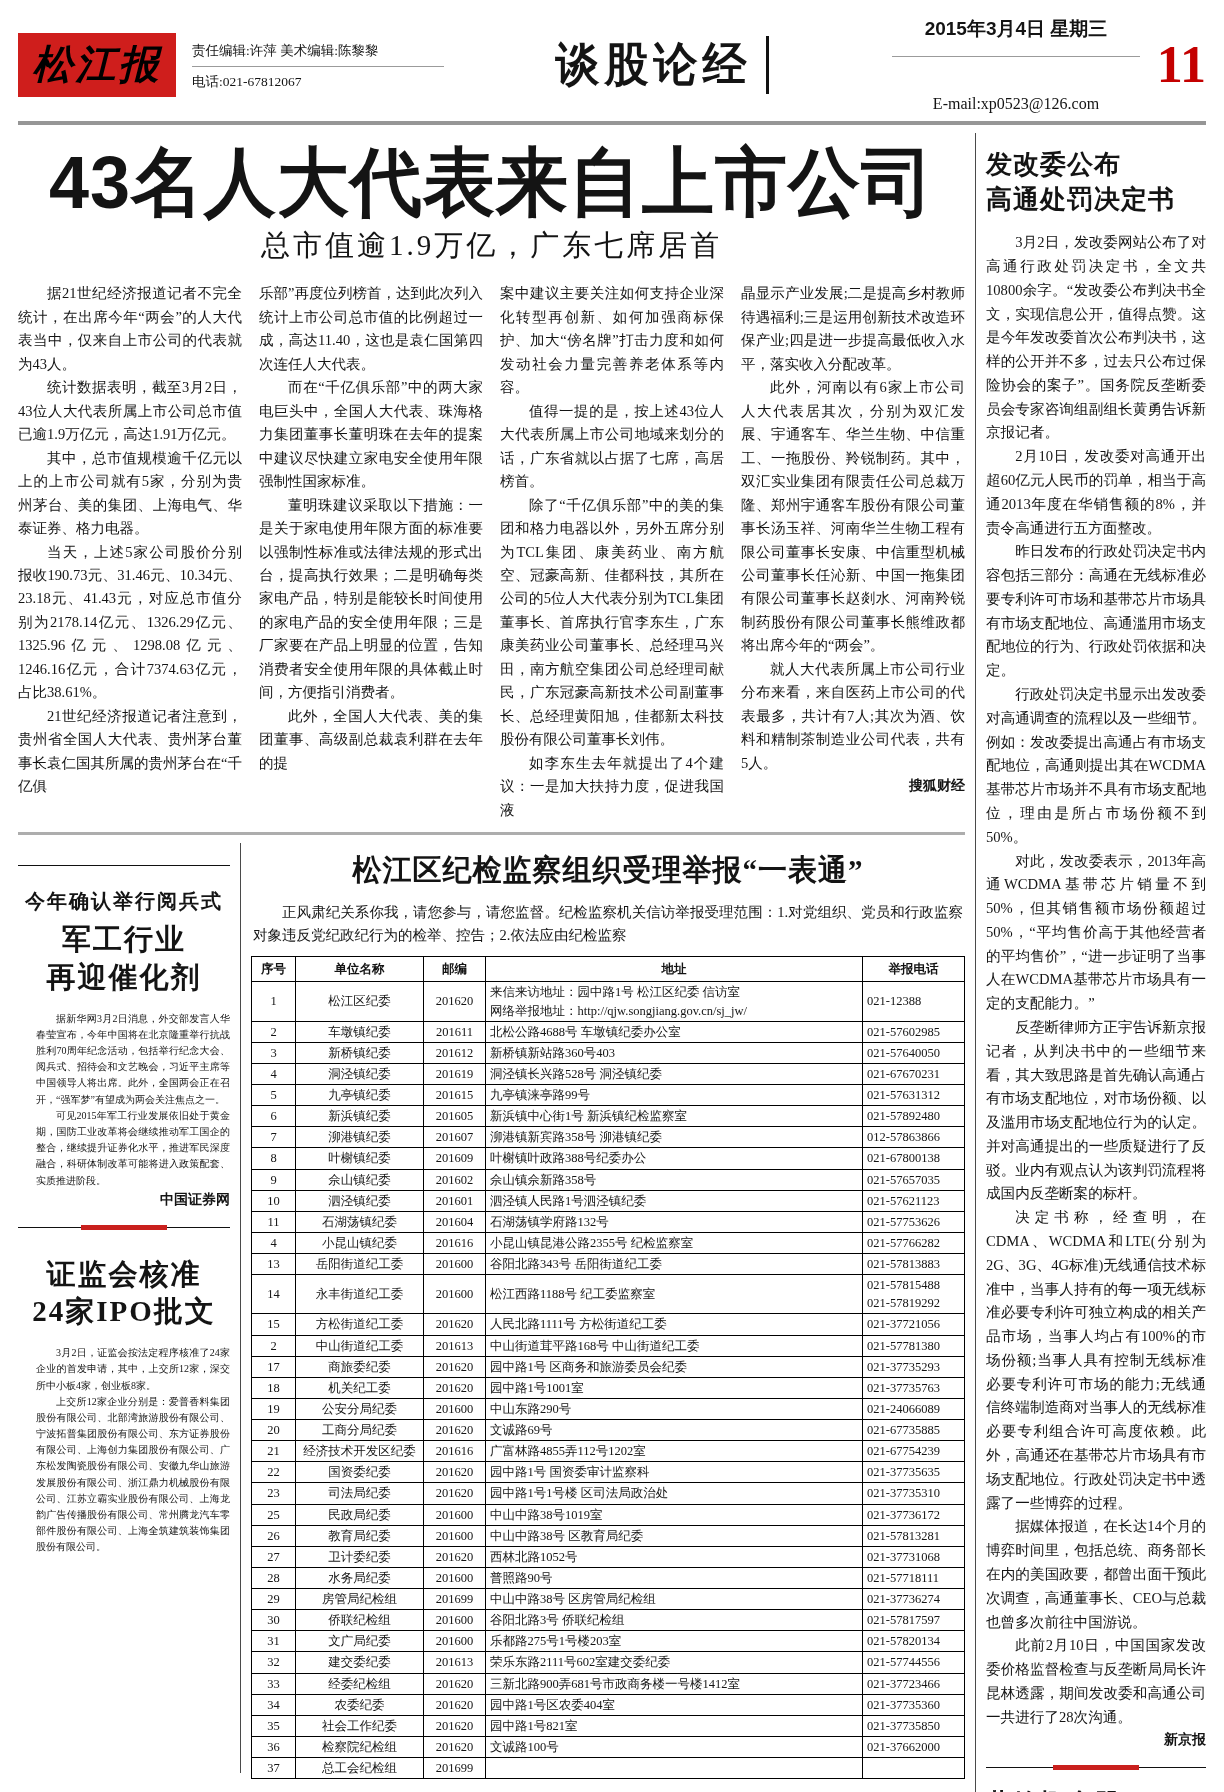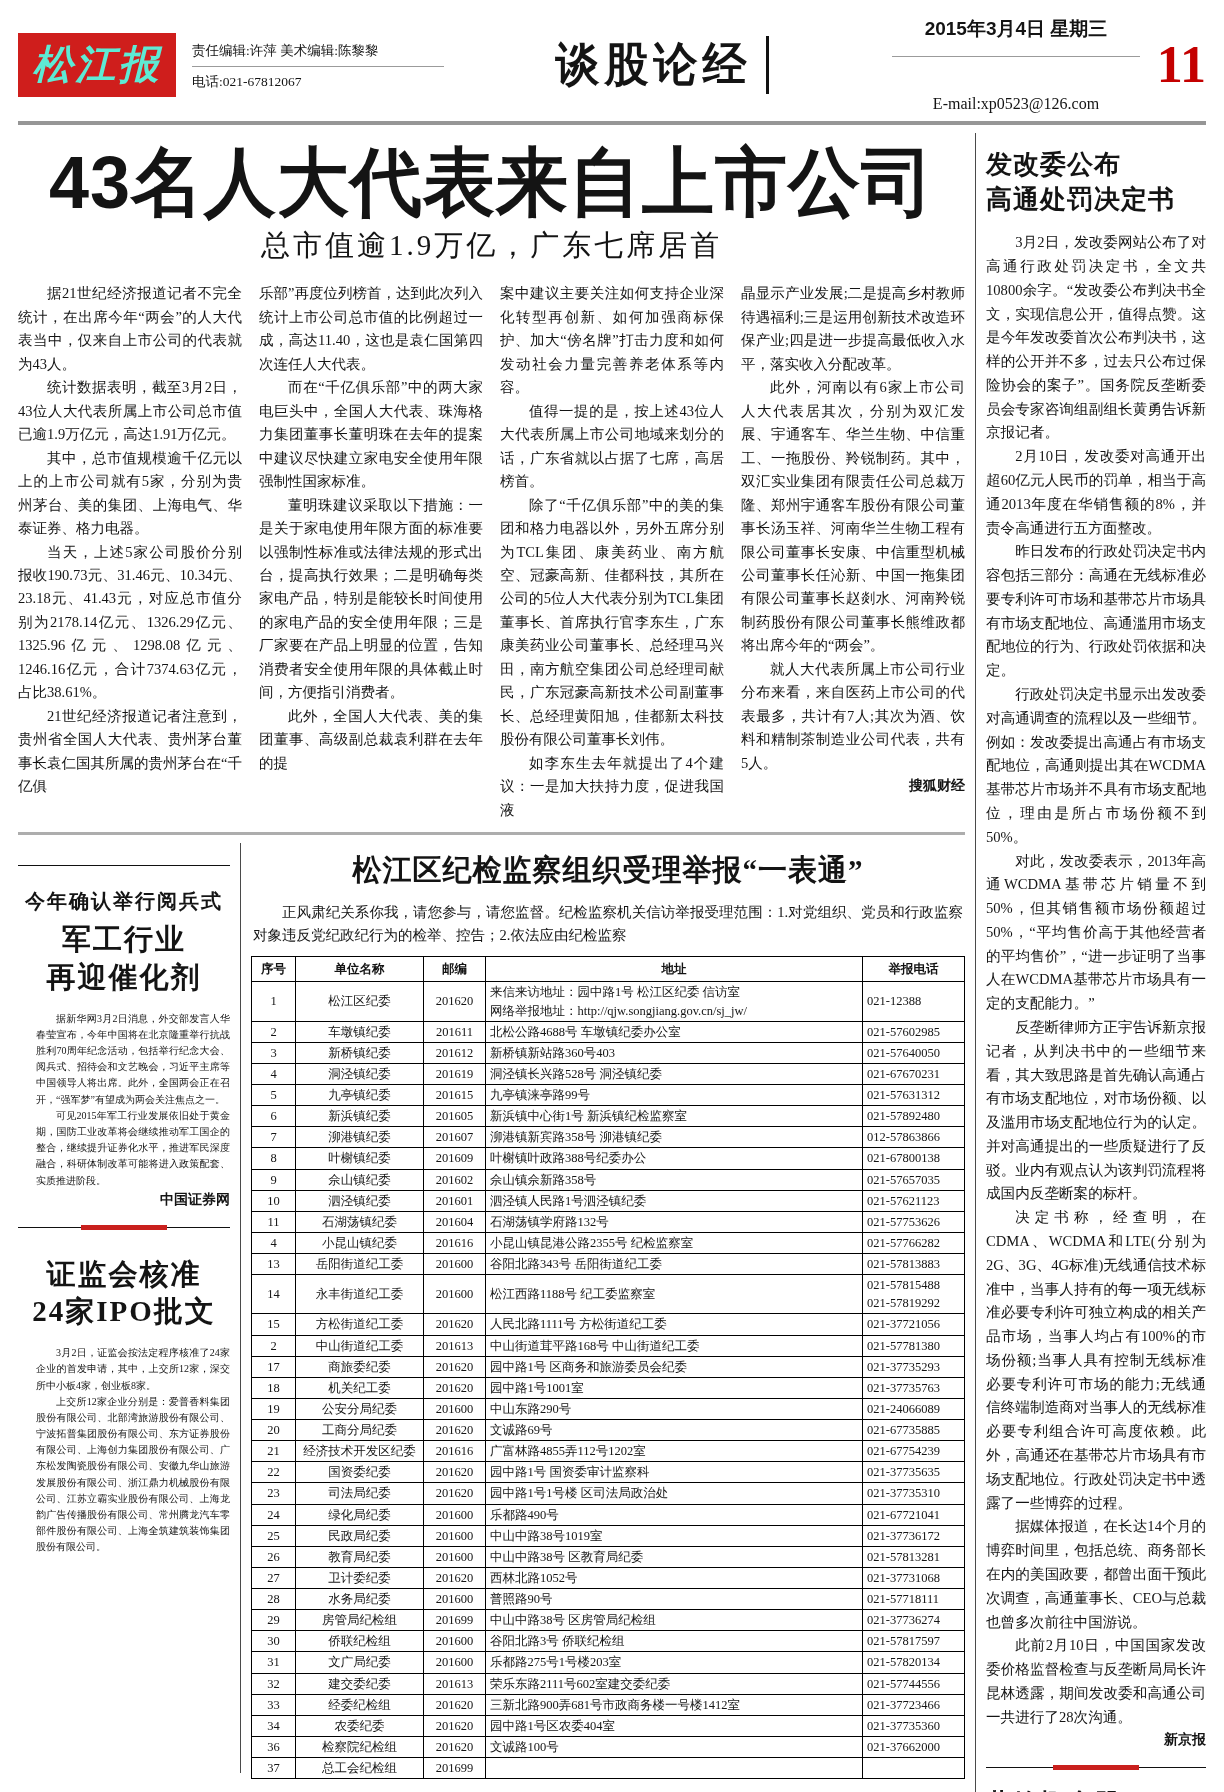--- a/index.html
+++ b/index.html
@@ -7,21 +7,21 @@
     --accent-red:#c9201d;
     --ink:#141414;
   }
   *{box-sizing:border-box;}
   html,body{margin:0;padding:0;background:#e8e8e8;}
   body{font-family:"Liberation Serif","DejaVu Serif",serif;color:var(--ink);}
   .page{width:1224px;min-height:1792px;margin:0 auto;background:#ffffff;padding:0 18px 6px 18px;overflow:hidden;}
 
   
   .masthead{display:flex;align-items:center;padding:16px 0 8px 0;}
-  .logo-box{width:158px;height:64px;background:var(--brand-red);color:#5eead4;display:flex;align-items:center;justify-content:center;
+  .logo-box{width:158px;height:64px;background:var(--brand-red);color:#000000;display:flex;align-items:center;justify-content:center;
     font-size:40px;font-weight:bold;font-style:italic;letter-spacing:3px;flex:0 0 auto;}
   .mast-editors{margin-left:16px;width:252px;font-size:13.5px;line-height:1.2;}
   .mast-editors .r1{padding:6px 0;border-bottom:1px solid #9b9b9b;}
   .mast-editors .r2{padding:7px 0 2px 0;}
   .mast-spacer{flex:1;}
   .mast-center{font-family:"Liberation Sans","DejaVu Sans",sans-serif;font-weight:900;font-size:44px;letter-spacing:5px;transform:scaleY(1.05);}
   .mast-vbar{width:3px;height:58px;background:#111;margin:0 12px 0 14px;flex:0 0 auto;}
   .mast-date{width:248px;text-align:center;}
   .mast-date .r1{font-family:"Liberation Sans","DejaVu Sans",sans-serif;font-weight:bold;font-size:19px;padding-bottom:14px;border-bottom:1px solid #9b9b9b;}
   .mast-date .r2{font-size:16px;padding-top:5px;margin-top:33px;}
@@ -449,31 +449,20 @@
                   <td class="c">司法局纪委</td>
                   <td class="c">201620</td>
                   <td>
                     <div>园中路1号1号楼 区司法局政治处</div>
                   </td>
                   <td>
                     <div>021-37735310</div>
                   </td>
                 </tr>
                 <tr>
-                  <td class="c">24</td>
-                  <td class="c">绿化局纪委</td>
-                  <td class="c">201600</td>
-                  <td>
-                    <div>乐都路490号</div>
-                  </td>
-                  <td>
-                    <div>021-67721041</div>
-                  </td>
-                </tr>
-                <tr>
                   <td class="c">25</td>
                   <td class="c">民政局纪委</td>
                   <td class="c">201600</td>
                   <td>
                     <div>中山中路38号1019室</div>
                   </td>
                   <td>
                     <div>021-37736172</div>
                   </td>
                 </tr>
@@ -567,20 +556,31 @@
                 </tr>
                 <tr>
                   <td class="c">34</td>
                   <td class="c">农委纪委</td>
                   <td class="c">201620</td>
                   <td>
                     <div>园中路1号区农委404室</div>
                   </td>
                   <td>
                     <div>021-37735360</div>
+                  </td>
+                </tr>
+                <tr>
+                  <td class="c">35</td>
+                  <td class="c">社会工作纪委</td>
+                  <td class="c">201620</td>
+                  <td>
+                    <div>园中路1号821室</div>
+                  </td>
+                  <td>
+                    <div>021-37735850</div>
                   </td>
                 </tr>
                 <tr>
                   <td class="c">36</td>
                   <td class="c">检察院纪检组</td>
                   <td class="c">201620</td>
                   <td>
                     <div>文诚路100号</div>
                   </td>
                   <td>

